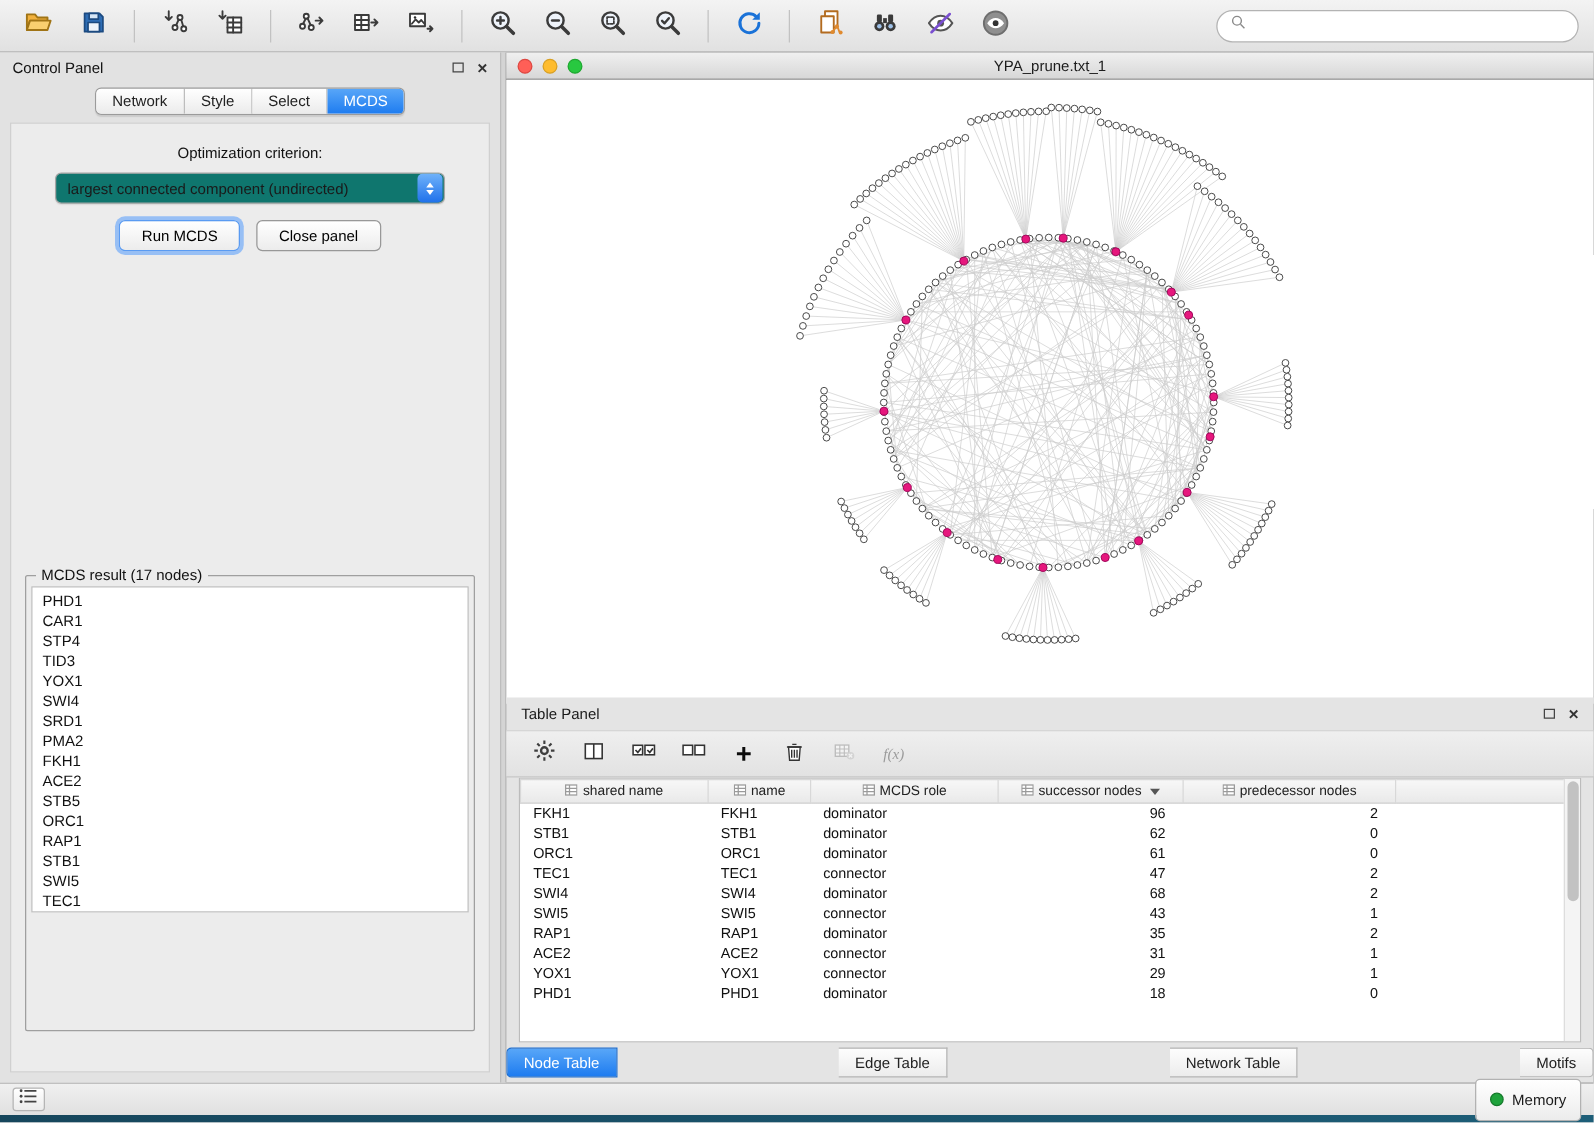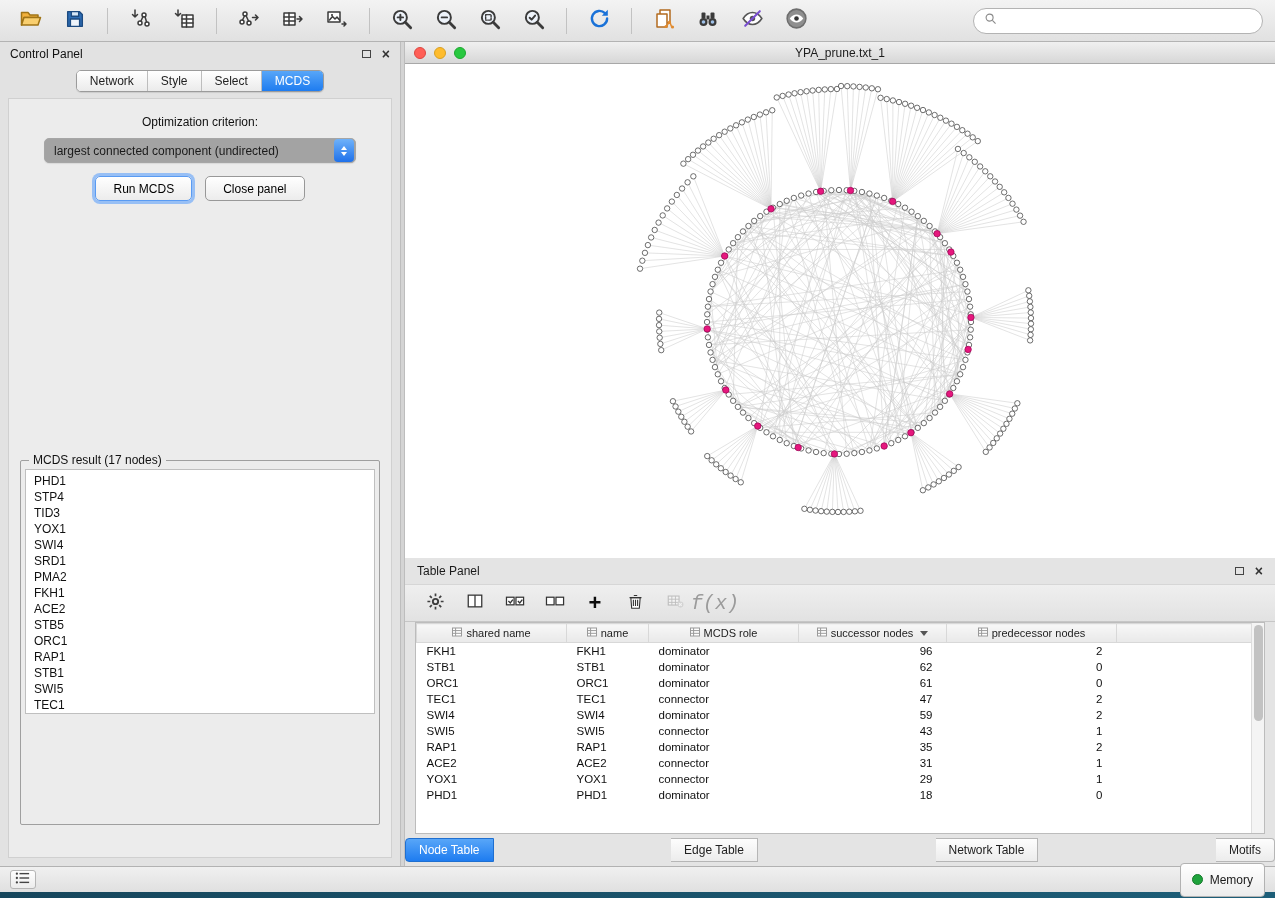--- a/index.html
+++ b/index.html
@@ -20,21 +20,21 @@
   .win-btns{margin-left:auto;display:flex;gap:11px;align-items:center;}
   .float-glyph{width:9px;height:8px;border:1.3px solid #444;display:inline-block;}
   .close-glyph{font-size:14px;font-weight:bold;color:#333;line-height:10px;}
   .seg-tabs-row{display:flex;justify-content:center;margin:4px 0 2px;}
   .seg{display:flex;border:1px solid #9b9b9b;border-radius:5px;overflow:hidden;background:#fdfdfd;box-shadow:0 1px 1px rgba(0,0,0,.1);}
   .seg-tab{padding:3px 13px;font-size:12px;border-right:1px solid #bdbdbd;background:linear-gradient(#ffffff,#ebebeb);color:#222;cursor:default;}
   .seg-tab:last-child{border-right:none;}
   .seg-tab.active{background:linear-gradient(#58a6f8,#1e7cf0);color:#fff;}
   .cp-body{flex:1;margin:4px 8px 8px;background:#ececec;border:1px solid #d0d0d0;display:flex;flex-direction:column;align-items:center;overflow:hidden;}
   .opt-label{margin-top:16px;font-size:12px;color:#111;}
-  .dropdown{width:312px;height:25px;margin-top:9px;background:#a3a3a3;border:1px solid #a6a6a6;border-radius:5px;display:flex;align-items:center;box-shadow:0 1px 1px rgba(0,0,0,.08);}
+  .dropdown{width:312px;height:25px;margin-top:9px;background:#0f766e;border:1px solid #a6a6a6;border-radius:5px;display:flex;align-items:center;box-shadow:0 1px 1px rgba(0,0,0,.08);}
   .dropdown .val{flex:1;font-size:12px;padding-left:9px;white-space:nowrap;}
   .dropdown .step{width:20px;height:23px;background:linear-gradient(#6fb2fa,#1f71ea);border-radius:4px;margin-right:1px;display:flex;flex-direction:column;align-items:center;justify-content:center;gap:2px;}
   .arr-up{width:0;height:0;border-left:3.5px solid transparent;border-right:3.5px solid transparent;border-bottom:4.5px solid #fff;}
   .arr-dn{width:0;height:0;border-left:3.5px solid transparent;border-right:3.5px solid transparent;border-top:4.5px solid #fff;}
   .btn-row{display:flex;gap:13px;margin-top:13px;}
   .btn{height:25px;padding:0 17px;background:linear-gradient(#ffffff,#ececec);border:1px solid #989898;border-radius:5px;font-size:12px;font-family:"Liberation Sans",sans-serif;cursor:default;}
   .btn.focused{box-shadow:0 0 0 3px rgba(106,168,250,.65);border-color:#5a9bf2;}
   .cp-spacer{flex:1;}
   .mcds-fieldset{width:calc(100% - 22px);height:372px;border:1px solid #9f9f9f;border-radius:2px;margin-bottom:32px;padding:2px;}
   .mcds-fieldset legend{font-size:12px;color:#111;padding:0 4px;margin-left:6px;}
@@ -50,21 +50,21 @@
   .light.yellow{background:#febc2e;border:1px solid #d9a022;}
   .light.green{background:#28c840;border:1px solid #1da82f;}
   .net-title{position:absolute;left:0;right:0;text-align:center;font-size:12px;color:#1c1c1c;pointer-events:none;}
   .net-canvas-wrap{flex:1;background:#fff;}
   
   .table-panel{flex:1;display:flex;flex-direction:column;background:#e4e4e4;overflow:hidden;}
   .tp-header{height:26px;display:flex;align-items:center;padding:0 12px;font-size:12px;justify-content:space-between;}
   .tp-toolbar{height:38px;background:linear-gradient(#efefef,#e2e2e2);border-top:1px solid #d6d6d6;border-bottom:1px solid #c6c6c6;display:flex;align-items:center;gap:16px;padding:0 18px;flex:0 0 auto;}
   .tp-tool{display:flex;align-items:center;justify-content:center;width:24px;height:26px;}
   .plus-glyph{font-size:22px;font-weight:bold;color:#0c0c0c;line-height:20px;}
-  .fx-glyph{font-family:Liberation Mono, monospace;font-style:italic;color:#9b9b9b;font-size:20px;}
+  .fx-glyph{font-family:Liberation Serif, serif;font-style:italic;color:#9b9b9b;font-size:12px;}
   .table-wrap{flex:1;margin:0 10px;background:#fff;border:1px solid #bcbcbc;position:relative;overflow:hidden;}
   table.tbl{width:100%;border-collapse:collapse;table-layout:fixed;}
   .tbl th{height:19px;background:linear-gradient(#f7f7f7,#e9e9e9);border:1px solid #d8d8d8;font-weight:normal;font-size:11px;color:#222;}
   .tbl th .th-inner{display:flex;align-items:center;justify-content:center;gap:4px;}
   .scaret{width:0;height:0;border-left:4px solid transparent;border-right:4px solid transparent;border-top:5px solid #555;margin-left:3px;}
   .tbl td{height:16px;font-size:11.5px;padding:0 10px;white-space:nowrap;overflow:hidden;color:#101010;}
   .tbl td.num{text-align:right;padding-right:14px;}
   .vscroll{position:absolute;top:0;right:0;bottom:0;width:13px;background:#f4f4f4;border-left:1px solid #ddd;}
   .vthumb{position:absolute;top:2px;left:1.5px;width:9px;height:96px;background:#c2c2c2;border-radius:5px;}
   .bottom-tabs{height:32px;display:flex;align-items:center;justify-content:space-between;flex:0 0 auto;}
@@ -248,20 +248,21 @@
       </div>
       <div class="btn-row">
         <button class="btn focused">Run MCDS</button>
         <button class="btn">Close panel</button>
       </div>
       <div class="cp-spacer"></div>
       <fieldset class="mcds-fieldset">
         <legend>MCDS result (17 nodes)</legend>
         <div class="mcds-list">
             <div class="mcds-item">PHD1</div>
+            <div class="mcds-item">CAR1</div>
             <div class="mcds-item">STP4</div>
             <div class="mcds-item">TID3</div>
             <div class="mcds-item">YOX1</div>
             <div class="mcds-item">SWI4</div>
             <div class="mcds-item">SRD1</div>
             <div class="mcds-item">PMA2</div>
             <div class="mcds-item">FKH1</div>
             <div class="mcds-item">ACE2</div>
             <div class="mcds-item">STB5</div>
             <div class="mcds-item">ORC1</div>
@@ -1097,21 +1098,21 @@
                 <td>TEC1</td>
                 <td>connector</td>
                 <td class="num">47</td>
                 <td class="num">2</td>
                 <td></td>
               </tr>
               <tr>
                 <td>SWI4</td>
                 <td>SWI4</td>
                 <td>dominator</td>
-                <td class="num">59</td>
+                <td class="num">68</td>
                 <td class="num">2</td>
                 <td></td>
               </tr>
               <tr>
                 <td>SWI5</td>
                 <td>SWI5</td>
                 <td>connector</td>
                 <td class="num">43</td>
                 <td class="num">1</td>
                 <td></td>

